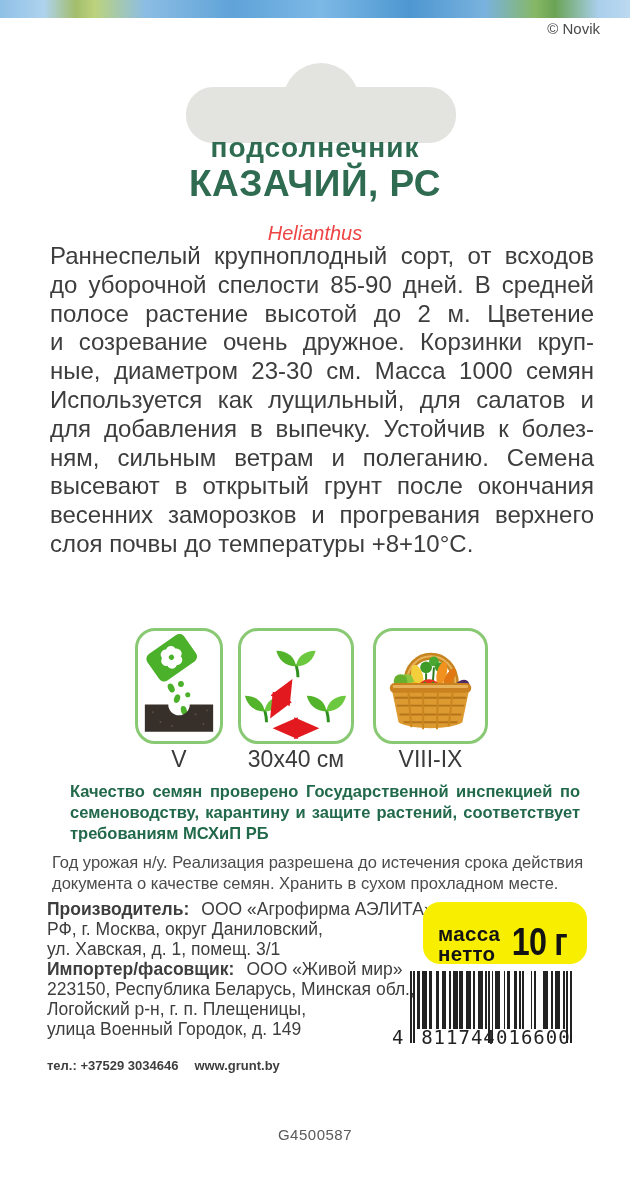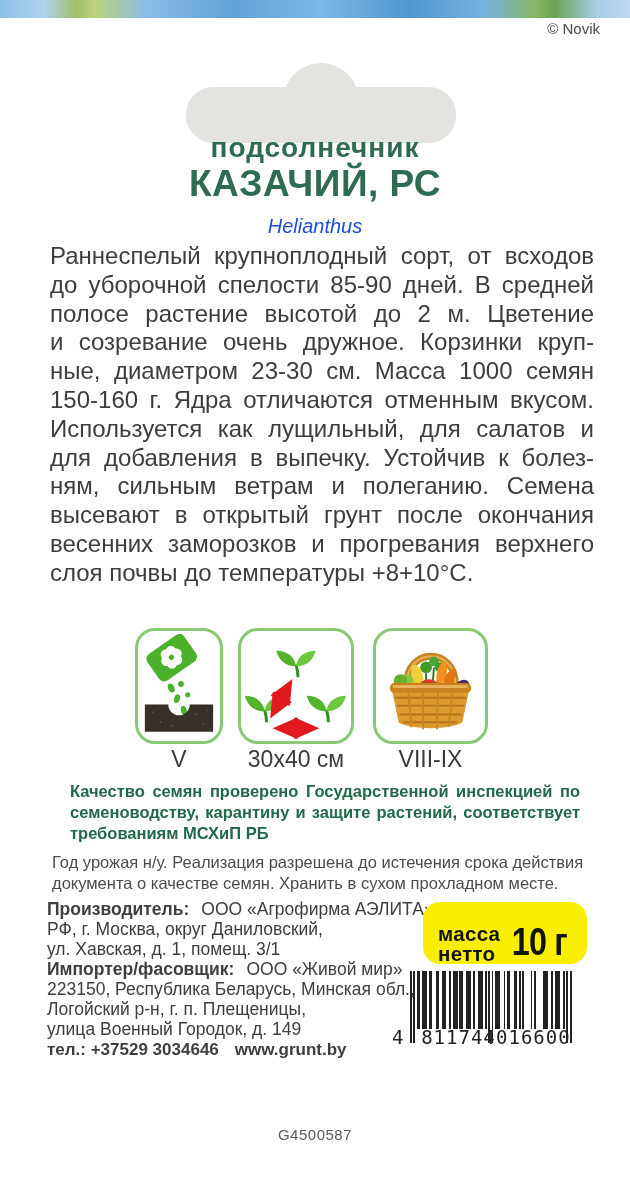--- a/index.html
+++ b/index.html
@@ -10,21 +10,21 @@
     background:linear-gradient(90deg,#8fc0e6 0%,#aed3ee 7%,#a3bd6b 12%,#bcd37c 15%,#8cbde4 23%,#5fa3d8 37%,#7db8e6 51%,#4d97d0 65%,#79b2de 77%,#86b765 85%,#6ba354 88%,#a9cfec 95%,#bcd9f0 100%);}
   .copyright{position:absolute;top:20px;right:30px;font-size:15px;color:#4a4a4a;}
 
   .hang-tab{position:absolute;left:186px;top:63px;width:270px;height:80px;}
   .tab-bump{position:absolute;left:97px;top:0;width:76px;height:52px;background:#e3e4e0;border-radius:38px 38px 0 0;}
   .tab-body{position:absolute;left:0;top:24px;width:270px;height:56px;background:#e3e4e0;border-radius:27px;}
 
   .title-block{position:absolute;top:131px;left:0;width:630px;text-align:center;}
   .category{font-size:28px;font-weight:700;letter-spacing:1px;color:#2e6b51;line-height:33px;}
   .variety{font-size:37px;font-weight:700;letter-spacing:.5px;color:#2e6b51;line-height:40px;}
-  .latin{font-size:20px;font-style:italic;color:#1d4ed8;line-height:25px;margin-top:10px;}
+  .latin{font-size:20px;font-style:italic;color:#ef4444;line-height:25px;margin-top:17px;}
 
   .description{position:absolute;top:242px;left:50px;width:544px;font-size:24px;line-height:28.8px;color:#3d3d3d;}
   .desc-line{text-align:justify;text-align-last:justify;white-space:nowrap;}
   .desc-line.last{text-align-last:left;}
 
   .icon-card{position:absolute;box-sizing:border-box;background:#fff;border:3px solid #8ac973;border-radius:20px;display:flex;align-items:center;justify-content:center;}
   #card-sowing{left:135px;top:628px;width:88px;height:116px;}
   #card-spacing{left:238px;top:628px;width:116px;height:116px;}
   #card-harvest{left:373px;top:628px;width:115px;height:116px;}
   .icon-label{position:absolute;top:746px;font-size:23px;color:#3a3a3a;text-align:center;}
@@ -36,21 +36,21 @@
   .qn-line{text-align:justify;text-align-last:justify;white-space:nowrap;}
   .qn-line.last{text-align-last:left;}
 
   .storage-notice{position:absolute;top:852px;left:52px;width:530px;font-size:16.5px;line-height:20.5px;color:#4b4b4b;}
   .storage-notice div{white-space:nowrap;}
 
   .producer{position:absolute;top:899px;left:47px;width:380px;font-size:17.5px;line-height:20px;color:#3e3e3e;}
   .producer div{white-space:nowrap;}
   .producer b{font-weight:700;}
   .producer .val{margin-left:12px;}
-  .tel-line{font-weight:700;font-size:17px;padding-top:1px;}
+  .tel-line{font-weight:700;font-size:13px;padding-top:1px;margin-top:16px;}
   .tel-line .site{margin-left:16px;}
 
   .net-weight{position:absolute;left:423px;top:902px;width:164px;height:62px;background:#f8ee00;border-radius:17px;display:flex;align-items:flex-end;justify-content:center;gap:7px;color:#131313;}
   .nw-labels{font-size:20.5px;font-weight:700;line-height:20px;letter-spacing:.3px;text-align:left;}
   .nw-value{font-size:38px;font-weight:700;transform:scaleX(.85);letter-spacing:-1px;}
 
   .barcode-wrap{position:absolute;left:392px;top:971px;width:200px;height:100px;}
   #barcode-svg{position:absolute;left:18px;top:0;}
   .bc-digit{position:absolute;font-family:"DejaVu Sans Mono",monospace;font-size:19px;color:#222;top:55px;}
   .bc-first{left:0;}
@@ -78,21 +78,20 @@
     <div class="variety">КАЗАЧИЙ, РС</div>
     <div class="latin">Helianthus</div>
   </div>
 
   <div class="description">
     <div class="desc-line">Раннеспелый крупноплодный сорт, от всходов</div>
     <div class="desc-line">до уборочной спелости 85-90 дней. В средней</div>
     <div class="desc-line">полосе растение высотой до 2 м. Цветение</div>
     <div class="desc-line">и созревание очень дружное. Корзинки круп-</div>
     <div class="desc-line">ные, диаметром 23-30 см. Масса 1000 семян</div>
-    <div class="desc-line">150-160 г. Ядра отличаются отменным вкусом.</div>
     <div class="desc-line">Используется как лущильный, для салатов и</div>
     <div class="desc-line">для добавления в выпечку. Устойчив к болез-</div>
     <div class="desc-line">ням, сильным ветрам и полеганию. Семена</div>
     <div class="desc-line">высевают в открытый грунт после окончания</div>
     <div class="desc-line">весенних заморозков и прогревания верхнего</div>
     <div class="desc-line last">слоя почвы до температуры +8+10°С.</div>
   </div>
 
   <div class="icon-card" id="card-sowing">
     <svg width="80" height="108" viewBox="0 0 82 110">

